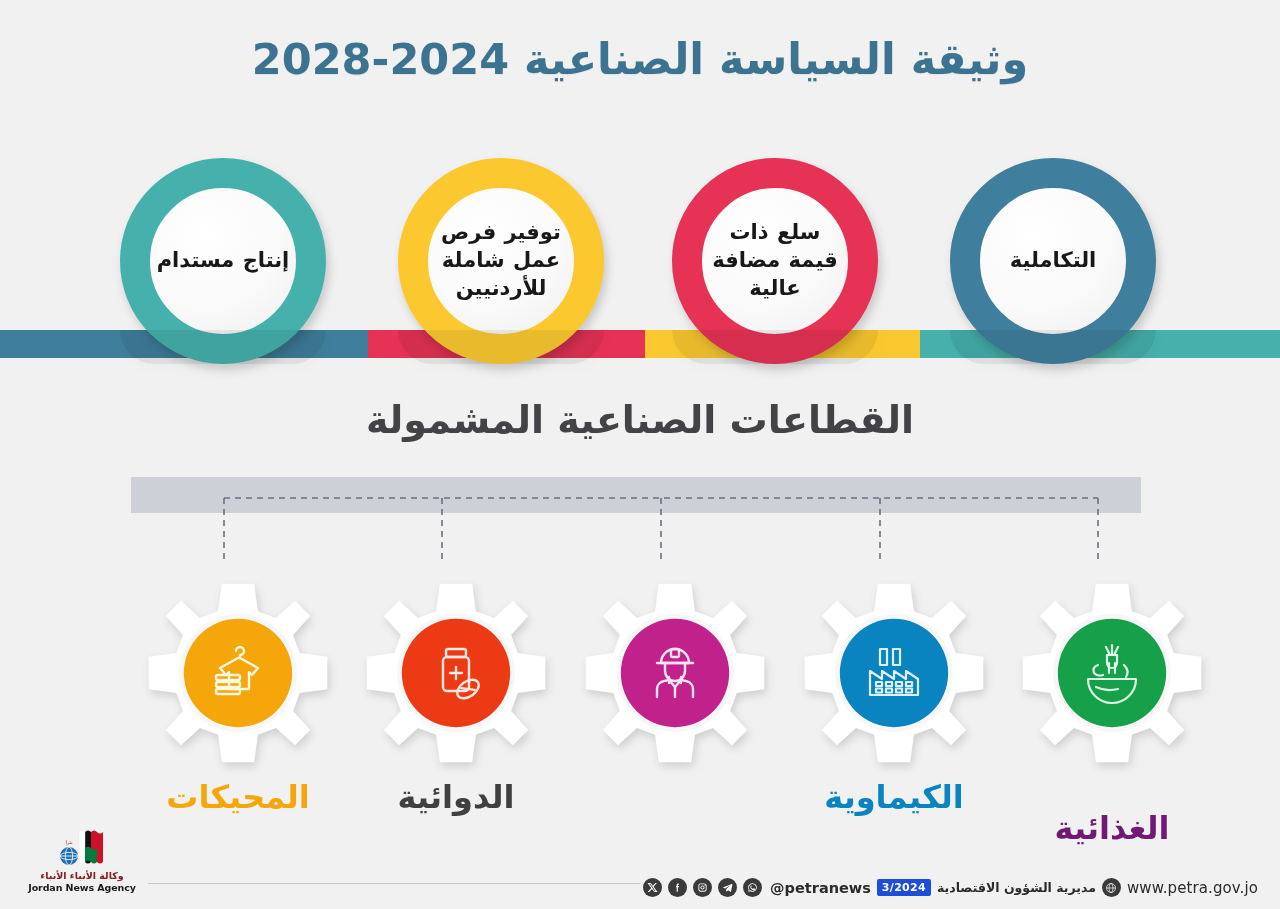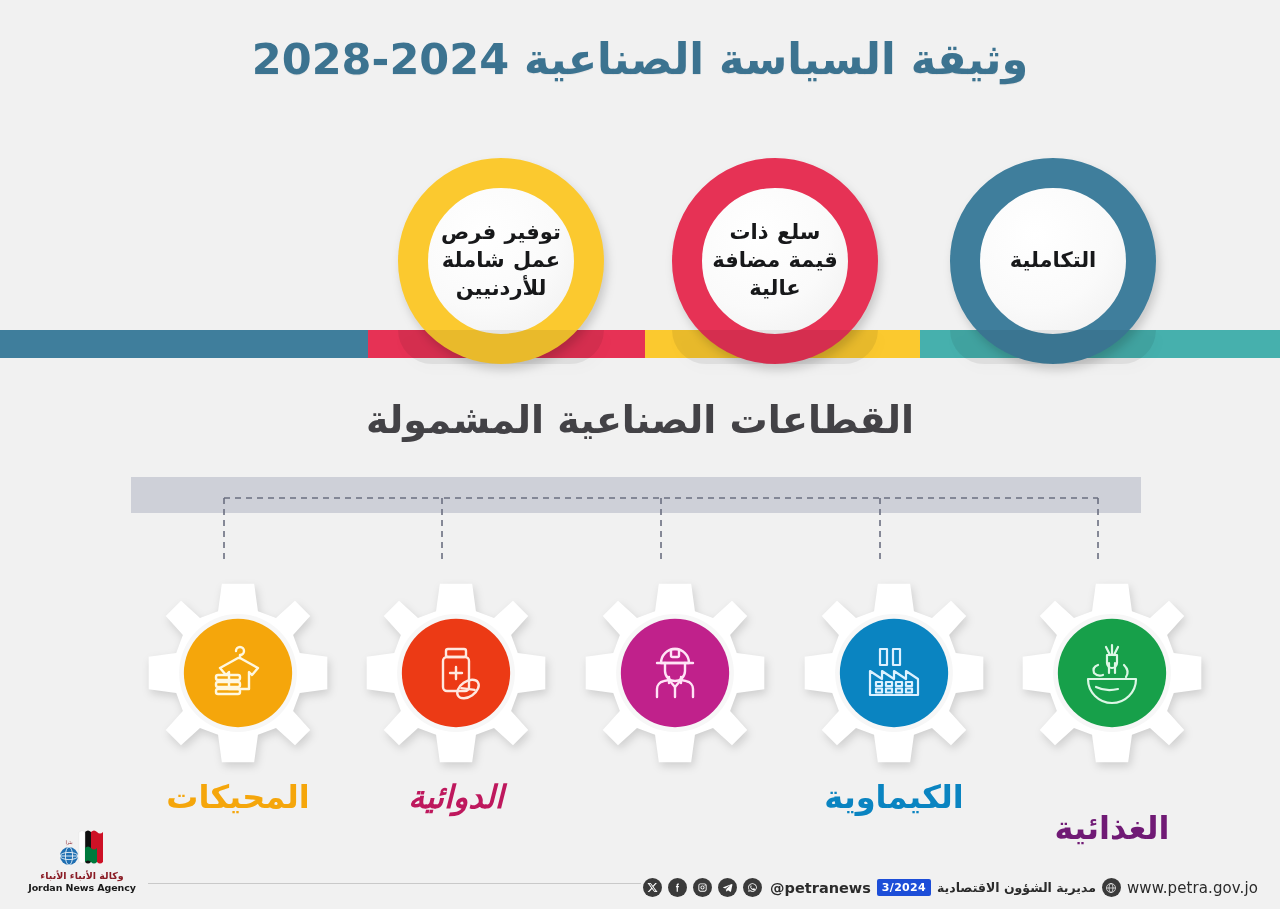--- a/index.html
+++ b/index.html
@@ -293,20 +293,23 @@
   <div class="main-title" style="color: rgb(60, 115, 144);">وثيقة السياسة الصناعية 2024-2028</div>
 </div>
 
 <div class="pillars-band">
   <div class="color-bar" id="color-bar">
       <div class="seg" style="width: 360px; background: rgb(70, 176, 173);"></div>
       <div class="seg" style="width: 275px; background: rgb(251, 201, 47);"></div>
       <div class="seg" style="width: 277px; background: rgb(230, 50, 85);"></div>
       <div class="seg" style="width: 368px; background: rgb(63, 126, 156);"></div>
     </div>
+  <div class="ring r0" style="border-color: rgb(70, 176, 173);">
+    <div class="ring-label">إنتاج مستدام</div>
+  </div>
   <div class="ring r1" style="border-color: rgb(251, 201, 47);">
     <div class="ring-label">توفير فرص عمل شاملة للأردنيين</div>
   </div>
   <div class="ring r2" style="border-color: rgb(230, 50, 85);">
     <div class="ring-label">سلع ذات قيمة مضافة عالية</div>
   </div>
   <div class="ring r3" style="border-color: rgb(63, 126, 156);">
     <div class="ring-label">التكاملية</div>
   </div>
 </div>
@@ -351,21 +354,21 @@
         <circle class="gear-core" cx="50" cy="50" r="28.5" fill="#ec3a15"></circle>
       </svg>
       <svg class="icon-svg" viewBox="0 0 64 64" fill="none" stroke="#ffe8e0" stroke-width="2.4" stroke-linecap="round" stroke-linejoin="round">
         <rect x="22" y="8" width="20" height="8" rx="2"></rect>
         <rect x="19" y="16" width="26" height="34" rx="4"></rect>
         <path d="M32 26 v12 M26 32 h12"></path>
         <ellipse cx="44" cy="48" rx="12" ry="7.5" transform="rotate(-35 44 48)"></ellipse>
         <path d="M39 43.5 L49 52.5" transform="rotate(-35 44 48)"></path>
       </svg>
     </div>
-    <div class="sector-label" style="color: #be185d; font-style: italic;">الدوائية</div>
+    <div class="sector-label" style="color: #404040;">الدوائية</div>
   </div>
 
   <div class="sector s2">
     <div class="gear-holder">
       <svg class="gear-svg" viewBox="0 0 100 100">
         <path fill="#ffffff" d="M50 3 L58.5 3 L60.5 17.5 L70 21 L80 12 L88 20 L79 30 L82.5 39.5 L97 41.5 L97 58.5 L82.5 60.5 L79 70 L88 80 L80 88 L70 79 L60.5 82.5 L58.5 97 L41.5 97 L39.5 82.5 L30 79 L20 88 L12 80 L21 70 L17.5 60.5 L3 58.5 L3 41.5 L17.5 39.5 L21 30 L12 20 L20 12 L30 21 L39.5 17.5 L41.5 3 Z"></path>
         <circle cx="50" cy="50" r="31" fill="#f7f7f7"></circle>
         <circle class="gear-core" cx="50" cy="50" r="28.5" fill="#c0218b"></circle>
       </svg>
       <svg class="icon-svg" viewBox="0 0 64 64" fill="none" stroke="#ffe4f6" stroke-width="2.4" stroke-linecap="round" stroke-linejoin="round">

